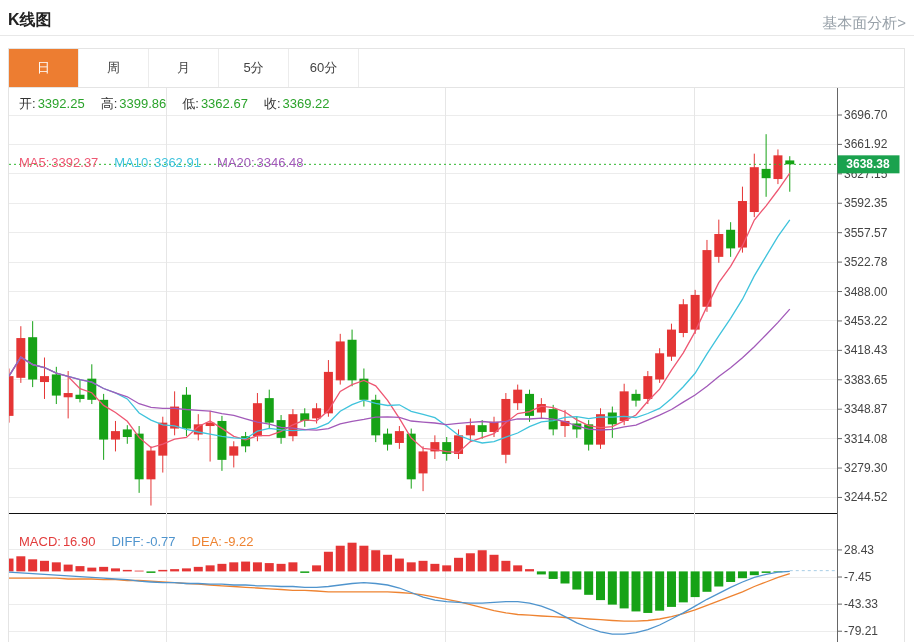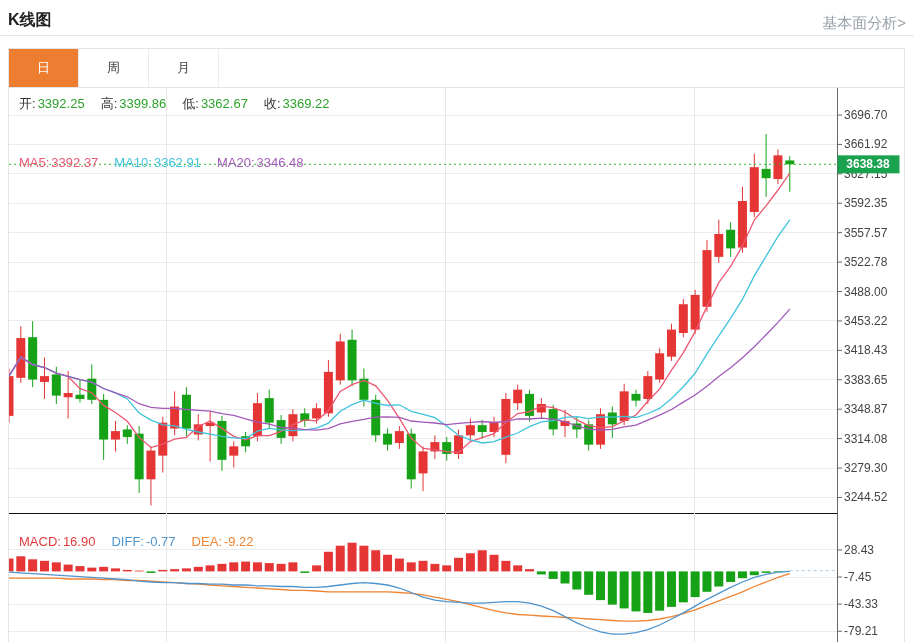--- a/index.html
+++ b/index.html
@@ -27,20 +27,22 @@
 <div class="header">
   <div class="page-title">K线图</div>
   <a class="fund-link">基本面分析&gt;</a>
 </div>
 
 <div class="widget">
   <div class="tabs" id="tabBar">
       <div class="tab active" style="background: rgb(237, 125, 49);">日</div>
       <div class="tab">周</div>
       <div class="tab">月</div>
+      <div class="tab">5分</div>
+      <div class="tab">60分</div>
     </div>
   <div class="chart">
     <div class="overlay-row" id="ohlcRow"><span class="pair"><span class="lbl" style="color: rgb(51, 51, 51);">开:</span><span style="color: rgb(43, 163, 43);">3392.25</span></span><span class="pair"><span class="lbl" style="color: rgb(51, 51, 51);">高:</span><span style="color: rgb(43, 163, 43);">3399.86</span></span><span class="pair"><span class="lbl" style="color: rgb(51, 51, 51);">低:</span><span style="color: rgb(43, 163, 43);">3362.67</span></span><span class="pair"><span class="lbl" style="color: rgb(51, 51, 51);">收:</span><span style="color: rgb(43, 163, 43);">3369.22</span></span></div>
     <div class="overlay-row" id="maRow"><span class="pair"><span class="lbl" style="color: rgb(238, 87, 114);">MA5:</span><span style="color: rgb(238, 87, 114);">3392.37</span></span><span class="pair"><span class="lbl" style="color: rgb(63, 195, 220);">MA10:</span><span style="color: rgb(63, 195, 220);">3362.91</span></span><span class="pair"><span class="lbl" style="color: rgb(162, 90, 185);">MA20:</span><span style="color: rgb(162, 90, 185);">3346.48</span></span></div>
     <svg id="klineSvg" width="895" height="425">
         <line x1="0" y1="27" x2="828" y2="27" stroke="#ececec" stroke-width="1" shape-rendering="crispEdges"></line>
         <line x1="828" y1="27" x2="833" y2="27" stroke="#666666" stroke-width="1"></line>
         <text x="835" y="31" font-size="12" fill="#444444">3696.70</text>
         <line x1="0" y1="56.42" x2="828" y2="56.42" stroke="#ececec" stroke-width="1" shape-rendering="crispEdges"></line>
         <line x1="828" y1="56.42" x2="833" y2="56.42" stroke="#666666" stroke-width="1"></line>

